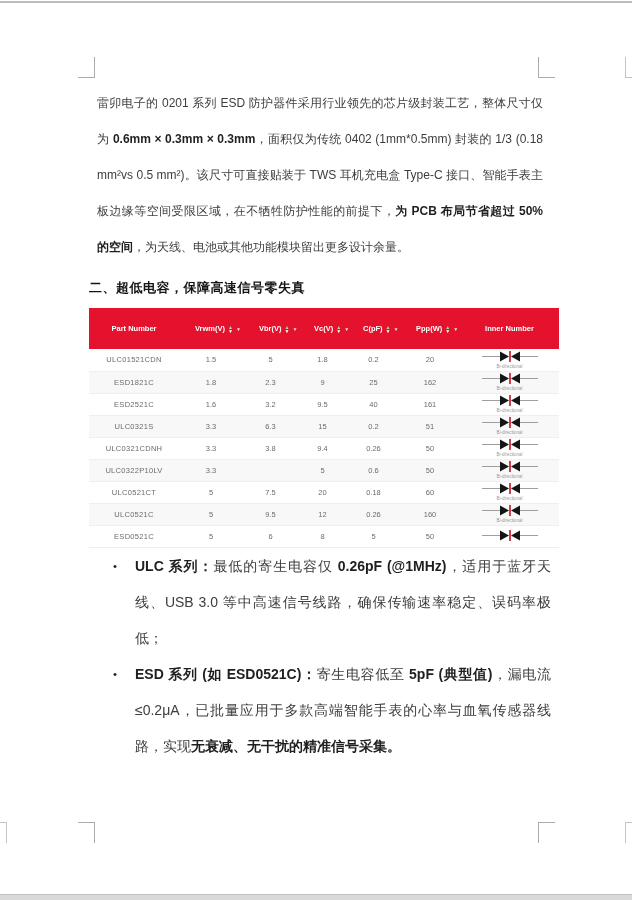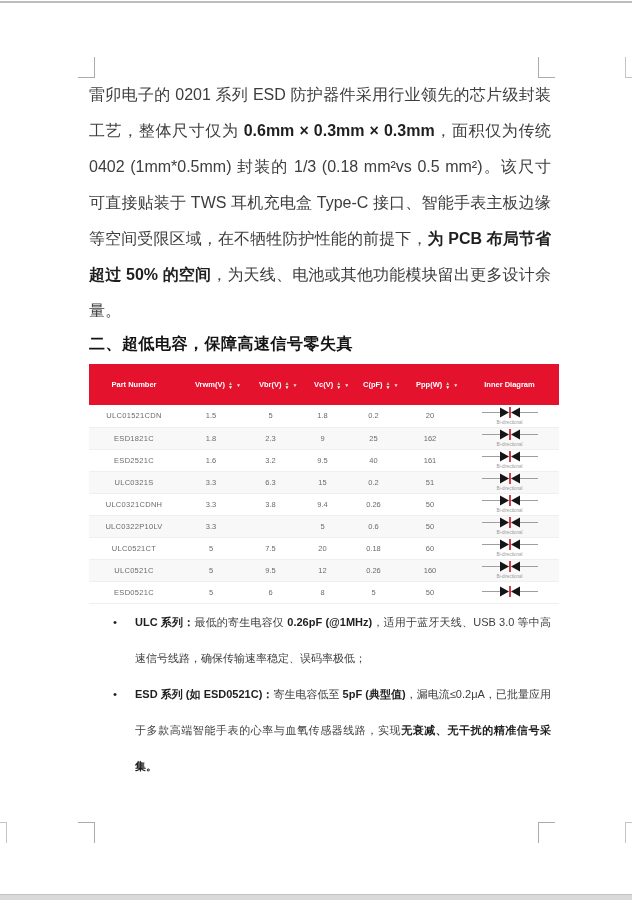--- a/index.html
+++ b/index.html
@@ -22,31 +22,31 @@
   .crop.bl { left:78px;  top:822px; border-right:1px solid #ababab; border-top:1px solid #ababab; }
   .crop.br { left:538px; top:822px; border-left:1px solid #ababab;  border-top:1px solid #ababab; }
   .edge { position:absolute; width:7px; height:21px; }
   .edge.rt { left:625px; top:57px;  border-left:1px solid #c4c4c4; border-bottom:1px solid #c4c4c4; }
   .edge.rb { left:625px; top:822px; border-left:1px solid #c4c4c4; border-top:1px solid #c4c4c4; }
   .edge.lb { left:0;     top:822px; border-right:1px solid #c4c4c4; border-top:1px solid #c4c4c4; }
 
   .content { position:absolute; left:89px; top:77px; width:462px; }
 
   .para {
-    margin:0;
-    font-size:16px;
+    margin:8px;
+    font-size:12px;
     line-height:36px;
     text-align:justify;
     color:#3d3d3d;
   }
   .para b, .li-text b { font-weight:bold; color:#1f1f1f; }
 
   h2.section {
     margin:0;
-    font-size:16px;
+    font-size:13px;
     line-height:30px;
     font-weight:bold;
     color:#141414;
     letter-spacing:0.5px;
   }
 
   
   table.parts {
     margin-top:5px;
     border-collapse:collapse;
@@ -85,21 +85,21 @@
   .diagram-wrap { display:inline-block; line-height:0; }
   .diagram-caption { display:block; font-size:4.5px; line-height:5px; color:#9a9a9a; text-align:center; margin-top:1px; }
 
   
   ul.points { list-style:none; margin:0; padding:0; }
   ul.points li { display:flex; margin:0; }
   .bullet-dot {
     width:22px; margin-left:24px; flex:none;
     font-size:11.5px; line-height:36px; color:#1f1f1f; text-align:left;
   }
-  .li-text { flex:1; font-size:11px; line-height:36px; text-align:justify; color:#3d3d3d; }
+  .li-text { flex:1; font-size:14px; line-height:36px; text-align:justify; color:#3d3d3d; }
 </style>
 </head>
 <body>
 
 <div class="top-line"></div>
 <div class="crop tl"></div>
 <div class="crop tr"></div>
 <div class="crop bl"></div>
 <div class="crop br"></div>
 <div class="edge rt"></div>
@@ -139,21 +139,21 @@
               <span class="sd">▼</span>
             </span><span class="caret">▼</span></th>
         <th><span>C(pF)</span><span class="sorters">
               <span class="su">▲</span>
               <span class="sd">▼</span>
             </span><span class="caret">▼</span></th>
         <th><span>Ppp(W)</span><span class="sorters">
               <span class="su">▲</span>
               <span class="sd">▼</span>
             </span><span class="caret">▼</span></th>
-        <th><span>Inner Diagram</span></th>
+        <th><span>Inner Number</span></th>
       </tr>
     </thead>
     <tbody id="parts-tbody">
         <tr>
           <td class="part-cell">ULC01521CDN</td>
           <td>1.5</td>
           <td>5</td>
           <td>1.8</td>
           <td>0.2</td>
           <td>20</td>

